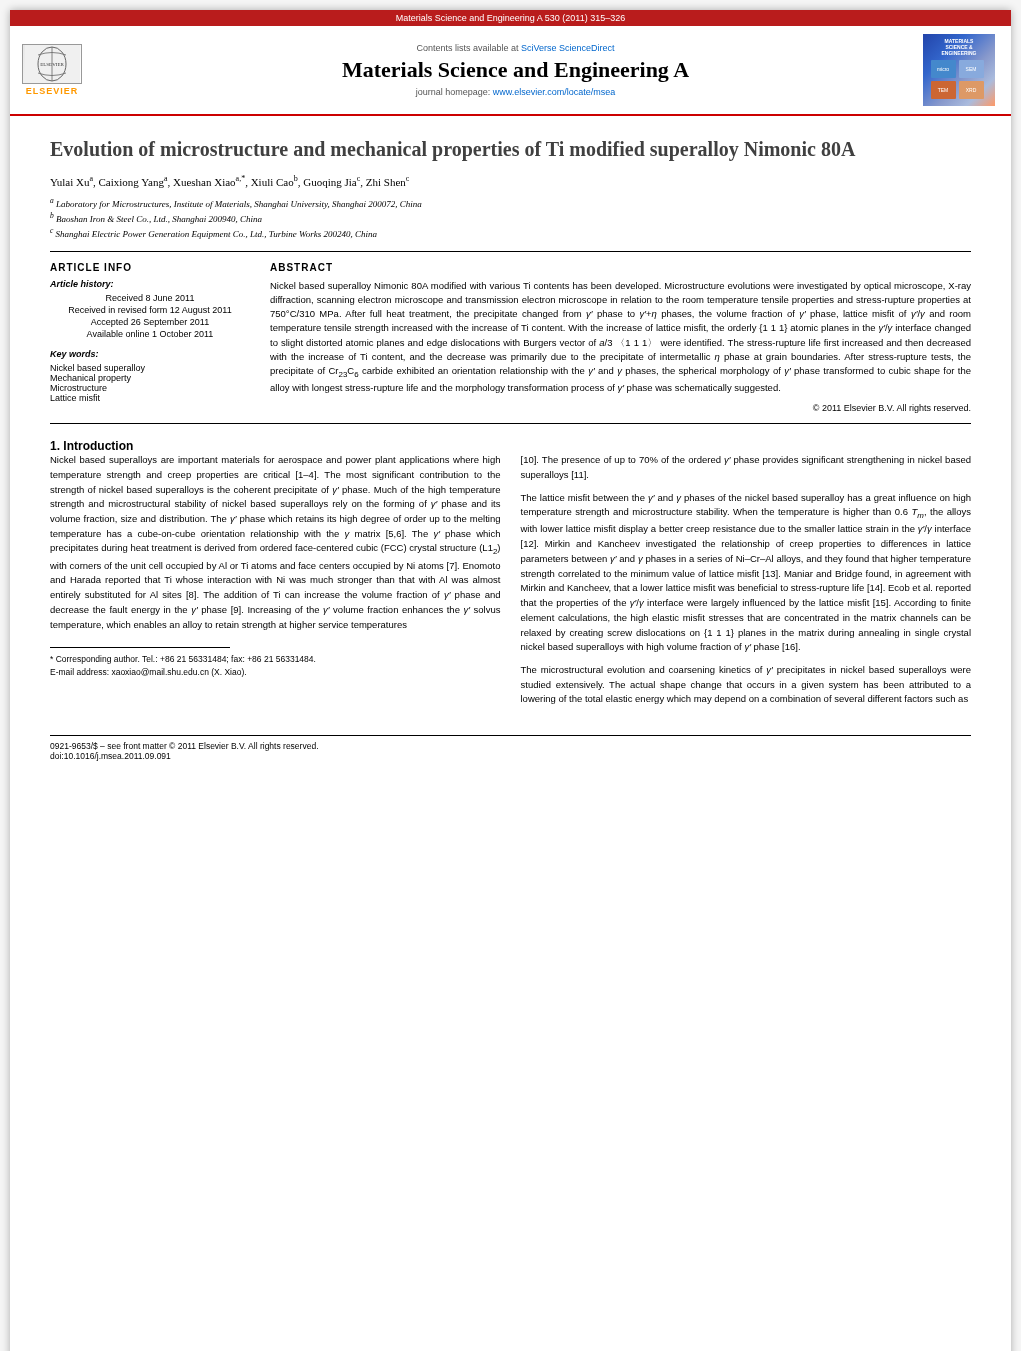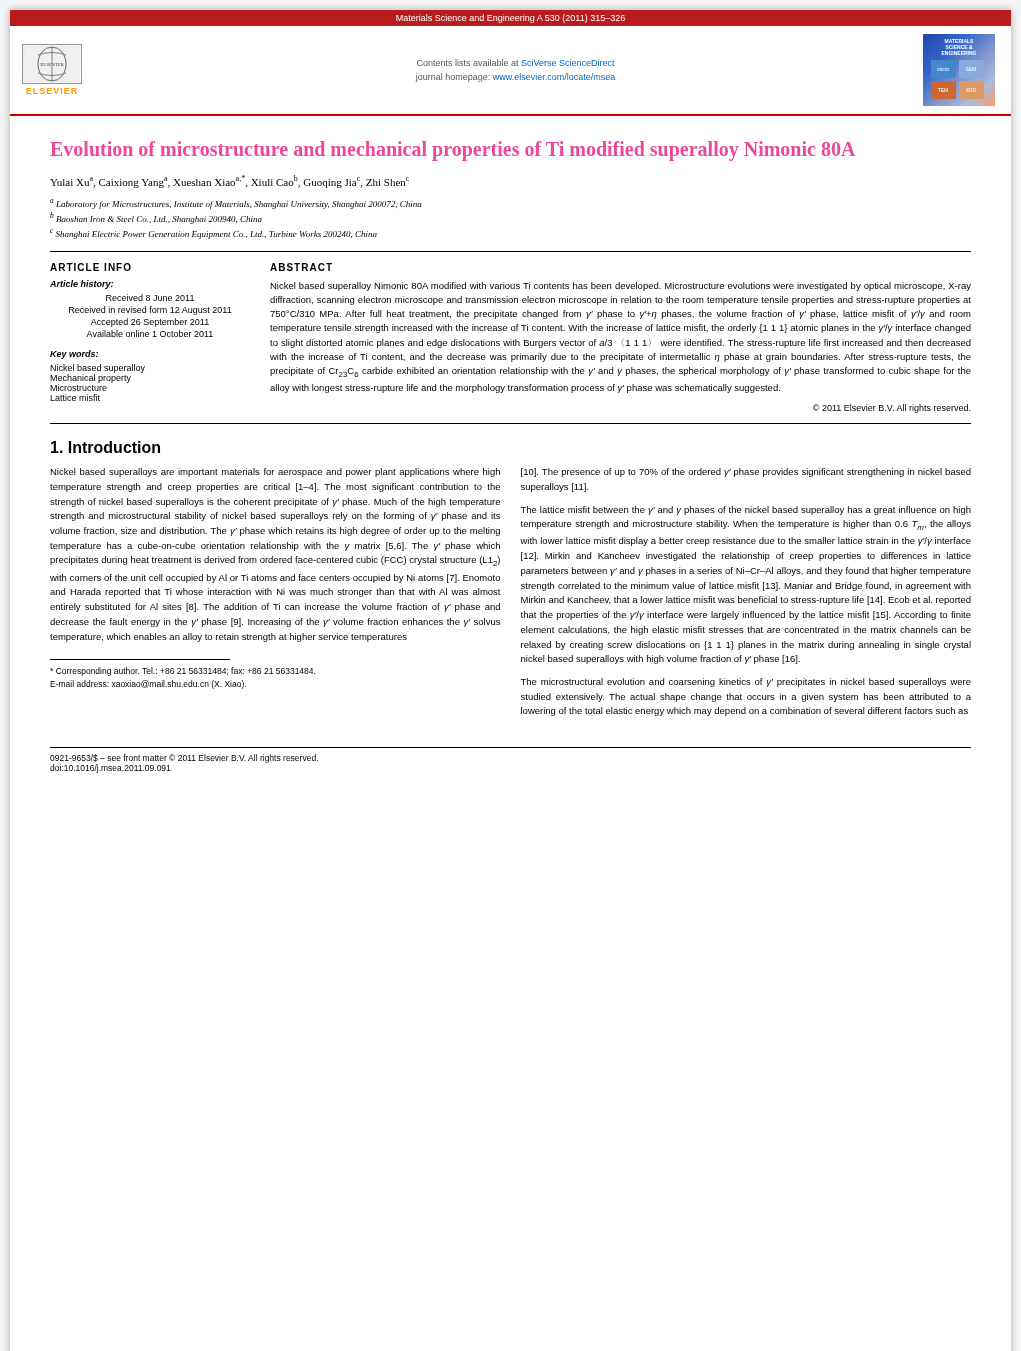--- a/index.html
+++ b/index.html
@@ -133,21 +133,21 @@
     .article-content {
       padding: 20px 40px 20px 40px;
     }
 
     .article-title {
       font-size: 20px;
       font-weight: bold;
       font-family: 'Times New Roman', Times, serif;
       margin-bottom: 12px;
       line-height: 1.3;
-      color: #ec4899;
+      color: #404040;
     }
 
     .authors {
       font-size: 11px;
       margin-bottom: 8px;
       color: #000;
     }
     .authors sup {
       font-size: 8px;
     }
@@ -242,23 +242,22 @@
       font-family: Arial, sans-serif;
       margin-top: 8px;
     }
 
     
     .body-content {
       margin-top: 15px;
     }
 
     .section-title {
-      font-size: 16px;
-      font-weight: bold;
-      margin-bottom: 8px;
+      font-size: 12px;
+      font-weight: bold;
       font-family: Arial, sans-serif;
     }
 
     .body-two-col {
       display: flex;
       gap: 20px;
     }
     .body-left {
       flex: 1;
     }
@@ -322,20 +321,21 @@
       </div>
     </div>
 
     <div class="journal-header-center">
       <div class="sciverse-line">
         <span>Contents lists available at</span>
         <a href="#">
           <span>SciVerse ScienceDirect</span>
         </a>
       </div>
+      <div class="journal-title">Materials Science and Engineering A</div>
       <div class="journal-homepage">
         <span>journal homepage:</span>
         <a href="#">
           <span>www.elsevier.com/locate/msea</span>
         </a>
       </div>
     </div>
 
     <div class="journal-header-right">
       <div class="journal-cover">

